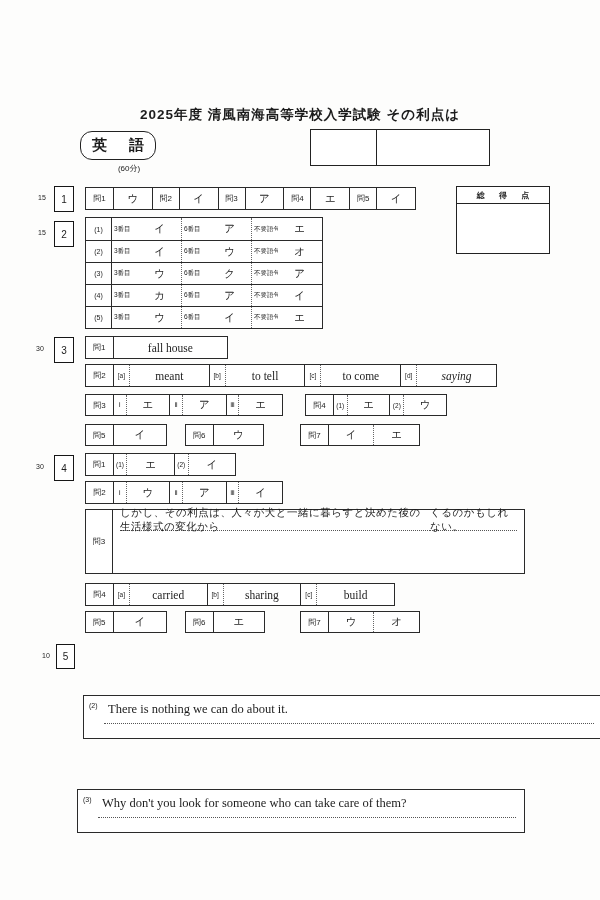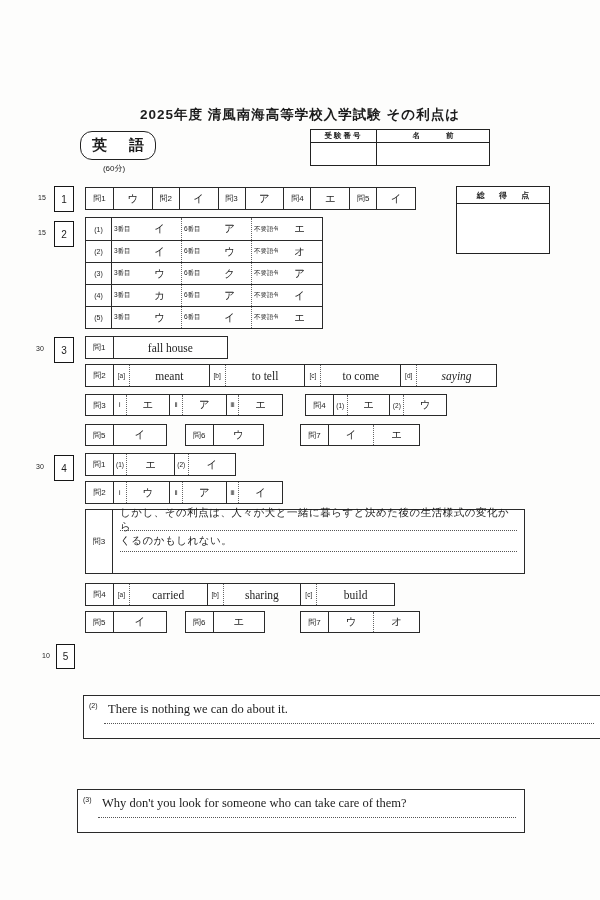--- a/index.html
+++ b/index.html
@@ -44,44 +44,40 @@
   .s2row { display:flex; height:22px; }
   .s2row + .s2row { border-top:1.2px solid #2a2a2a; }
   .s2label { width:25px; display:flex; align-items:center; justify-content:center; font-size:7px; }
   .s2pair { width:70px; display:flex; align-items:center; border-left:1.2px solid #2a2a2a; }
   .s2pair.dot { border-left:1px dotted #666; }
   .s2pair .plbl { width:26px; padding-left:2px; font-size:6.5px; white-space:nowrap; overflow:hidden; }
   .s2pair .pval { flex:1; text-align:center; font-size:10.5px; }
 
   .q3 { display:flex; border:1.2px solid #2a2a2a; background:#fff; }
   .q3lbl { width:27px; border-right:1.2px solid #2a2a2a; display:flex; align-items:center; justify-content:center; font-size:8px; }
-  .q3content { flex:1; padding:0 7px; display:flex; flex-direction:column;font-family:Liberation Mono, monospace; }
+  .q3content { flex:1; padding:0 7px; display:flex; flex-direction:row;font-family:Liberation Mono, monospace; }
   .q3line { height:21px; display:flex; align-items:center; border-bottom:1.2px dotted #555; font-size:10.5px; letter-spacing:0.5px; }
 
   .s5box { border:1.2px solid #2a2a2a; background:#fff; position:relative; }
   .s5lbl { position:absolute; left:5px; top:6px; font-size:7px; }
   .s5text { position:absolute; left:24px; top:6px; font-family:"Liberation Serif","DejaVu Serif",serif; font-size:12.5px; }
   .s5dots { position:absolute; left:20px; right:8px; top:27px; border-bottom:1.6px dotted #555; }
 </style>
 </head>
 <body>
 
 <div class="page">
 
   <div class="abs title" style="top:106px;left:0;">2025年度  清風南海高等学校入学試験 その利点は</div>
   <div class="abs subjectbox" style="left:80px;top:131px;width:76px;height:29px;border-radius:12px;">
     <span>英 語</span>
   </div>
-  <div class="abs duration" style="left:76px;top:163px;width:76px;">(60分)</div>
+  <div class="abs duration" style="left:91px;top:163px;width:76px;">(60分)</div>
 
   <div class="abs infobox" style="left:310px;top:129px;width:180px;height:37px;">
-    <div class="ib-head">
-      <div class="ib-examlbl">受験番号</div>
-      <div class="ib-namelbl">名 前</div>
-    </div>
     <div class="ib-body">
       <div class="ib-examcell"></div>
       <div class="ib-namecell"></div>
     </div>
   </div>
 
   <div class="abs scorebox" style="left:456px;top:186px;width:94px;height:68px;">
     <div class="sb-head">総 得 点</div>
     <div class="sb-body"></div>
   </div>

